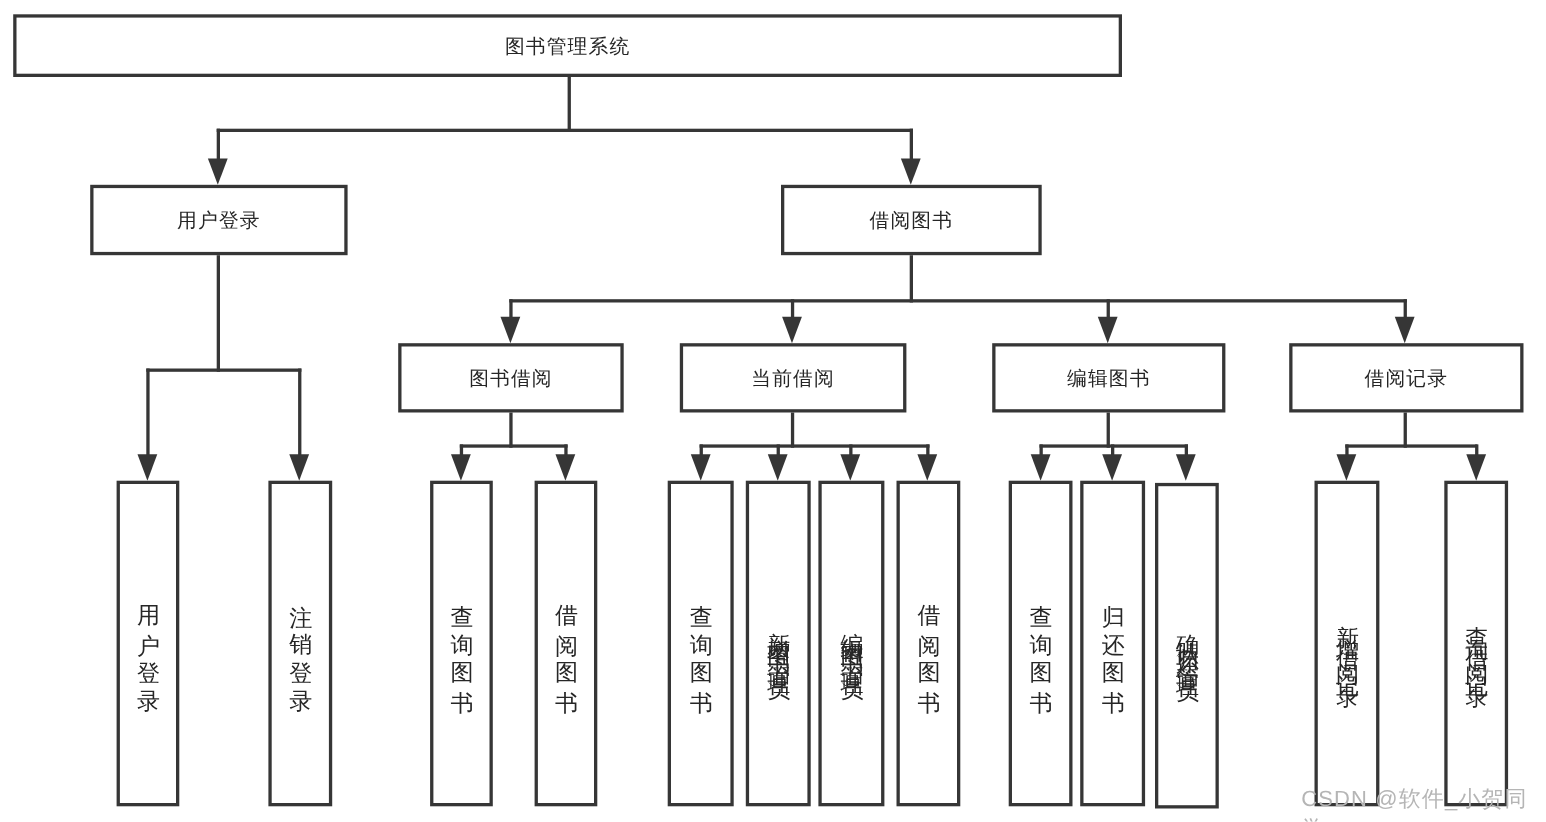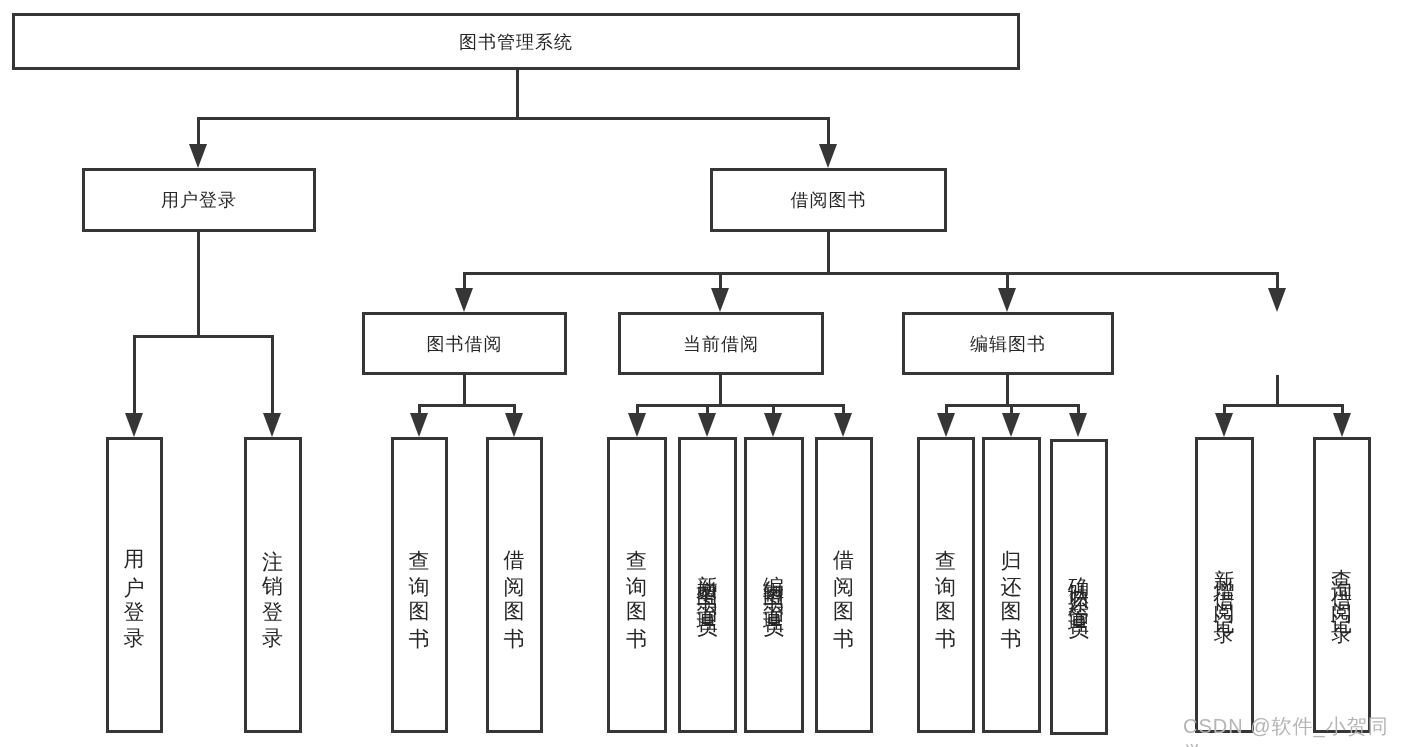--- a/index.html
+++ b/index.html
@@ -74,20 +74,23 @@
   <div class="arr" style="left:1268px;top:288px;"></div>
 
   <div class="node h" style="left:362px;top:312px;width:205px;height:63px;">
     <span>图书借阅</span>
   </div>
   <div class="node h" style="left:618px;top:312px;width:206px;height:63px;">
     <span>当前借阅</span>
   </div>
   <div class="node h" style="left:902px;top:312px;width:212px;height:63px;">
     <span>编辑图书</span>
+  </div>
+  <div class="node h" style="left:1172px;top:312px;width:213px;height:63px;">
+    <span>借阅记录</span>
   </div>
 
   <div class="vline" style="left:463px;top:375px;height:32px;"></div>
   <div class="hline" style="left:418px;top:404px;width:98px;"></div>
   <div class="vline" style="left:418px;top:404px;height:12px;"></div>
   <div class="arr" style="left:410px;top:413px;"></div>
   <div class="vline" style="left:513px;top:404px;height:12px;"></div>
   <div class="arr" style="left:505px;top:413px;"></div>
 
   <div class="vline" style="left:719px;top:375px;height:32px;"></div>

